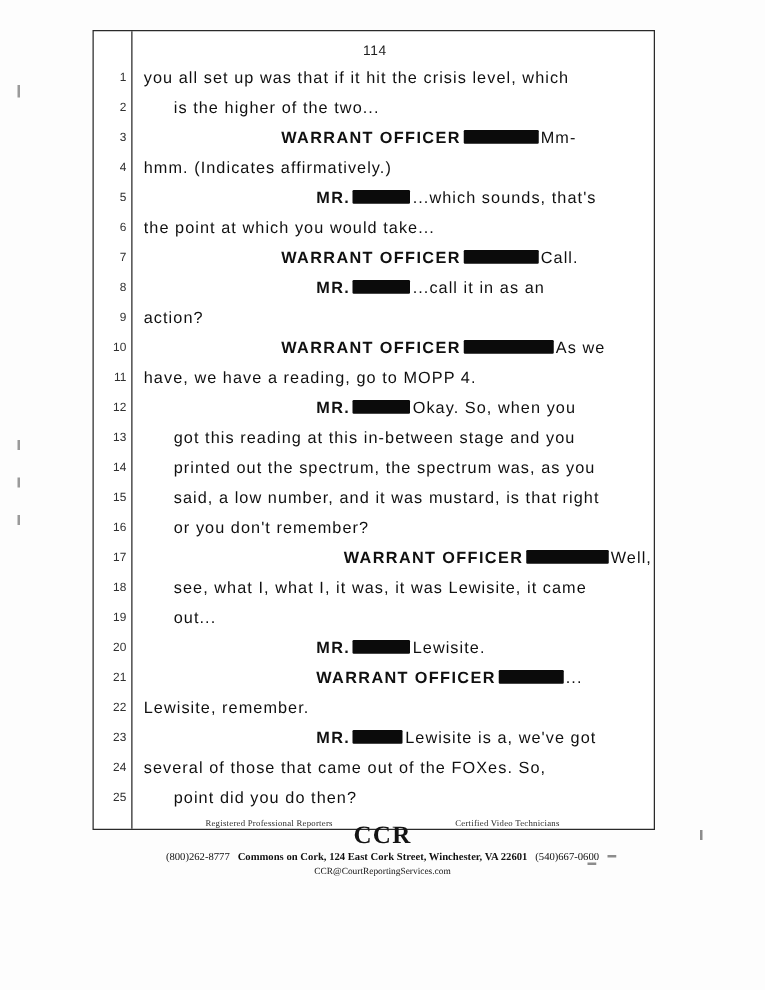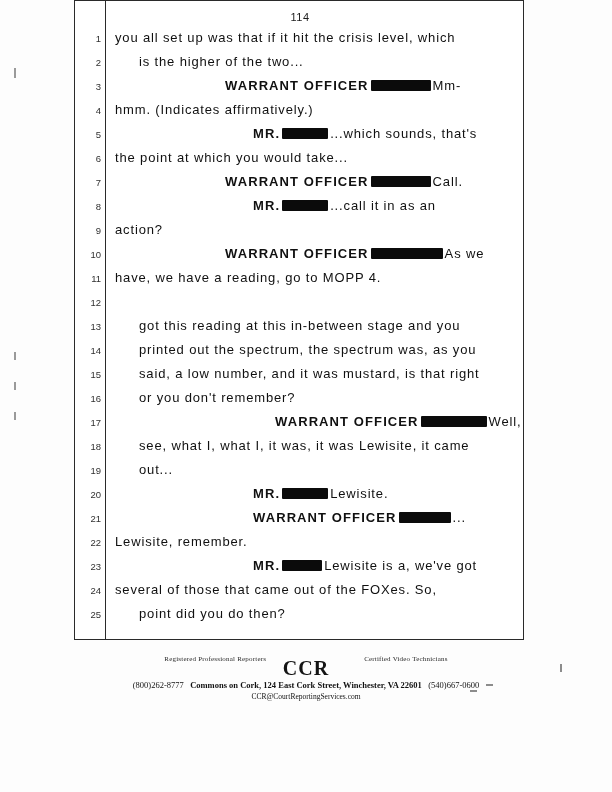--- a/index.html
+++ b/index.html
@@ -21,21 +21,21 @@
     left: 0; top: 0;
     width: 612px;
     height: 792px;
     background: #fdfdfd;
   }
 
   
   .frame {
     position: absolute;
     left: 74px;
-    top: 0;
+    top: 24px;
     width: 450px;
     height: 640px;
     border: 1.5px solid #2a2a2a;
     background: #ffffff;
     box-sizing: border-box;
   }
   .frame-inner-line {
     position: absolute;
     left: 30px;
     top: 0;
@@ -238,20 +238,21 @@
         <div class="line-row">
           <div class="line-no">10</div>
           <div class="line-text indent2"><span class="speaker">WARRANT OFFICER</span><span class="redact w72"></span><span>As we</span> </div>
         </div>
         <div class="line-row">
           <div class="line-no">11</div>
           <div class="line-text"><span>have, we have a reading, go to MOPP 4.</span> </div>
         </div>
         <div class="line-row">
           <div class="line-no">12</div>
+          <div class="line-text indent3"><span class="speaker">MR.</span><span class="redact w46"></span><span>Okay.  So, when you</span> </div>
         </div>
         <div class="line-row">
           <div class="line-no">13</div>
           <div class="line-text indent1"><span>got this reading at this in-between stage and you</span> </div>
         </div>
         <div class="line-row">
           <div class="line-no">14</div>
           <div class="line-text indent1"><span>printed out the spectrum, the spectrum was, as you</span> </div>
         </div>
         <div class="line-row">

